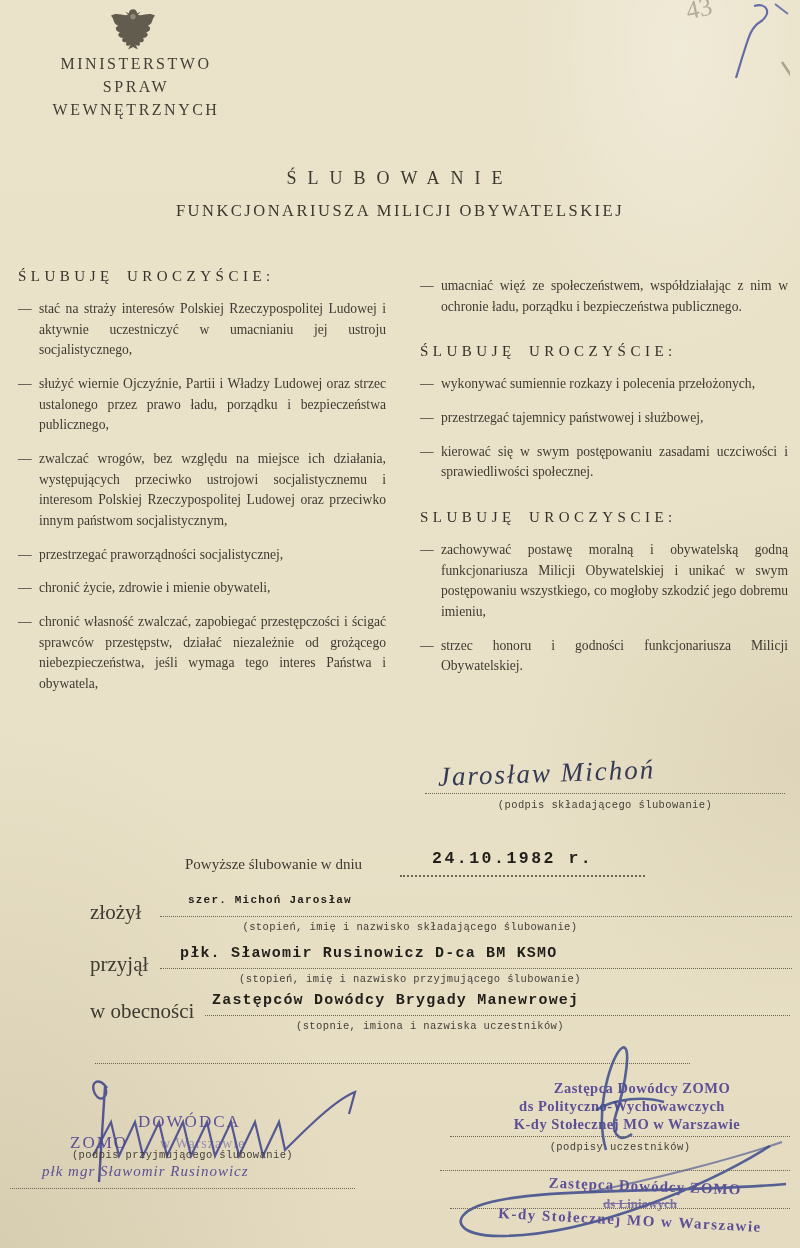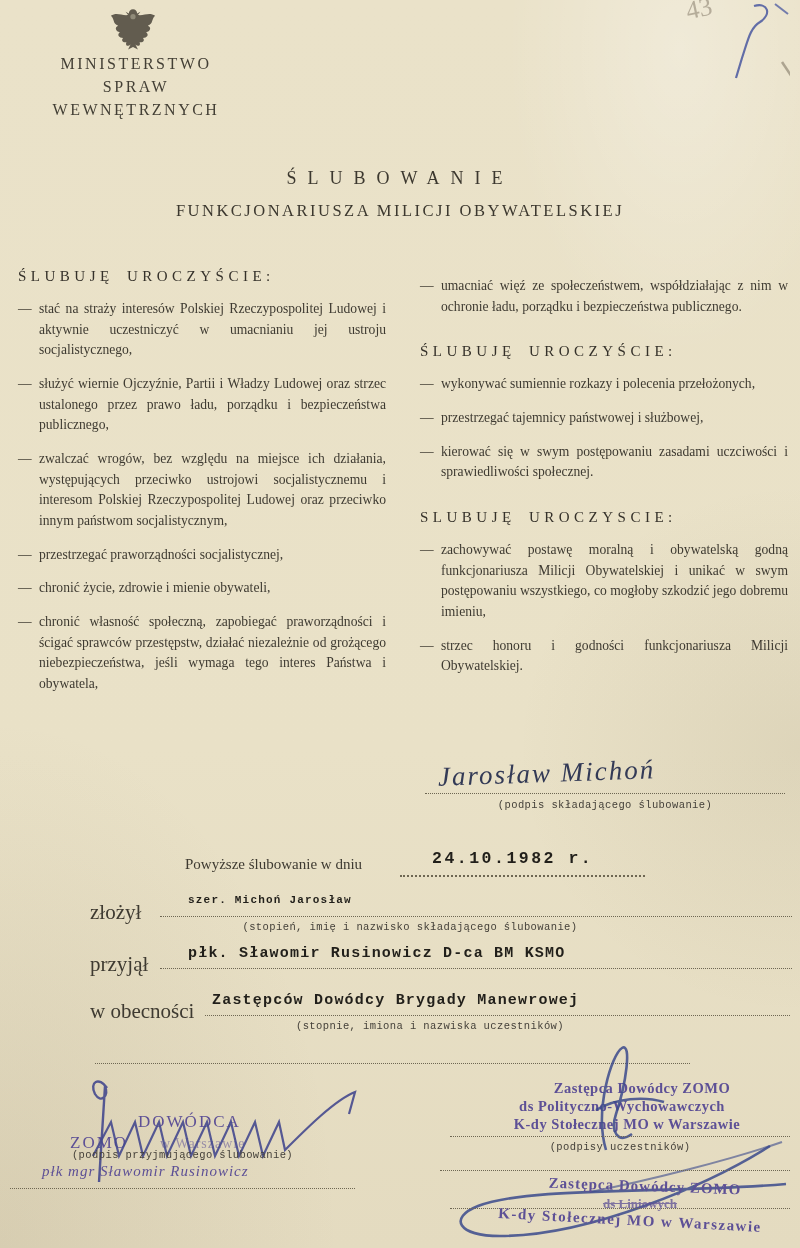--- a/index.html
+++ b/index.html
@@ -85,21 +85,21 @@
     <div class="oath-item">
         <span class="dash">—</span>
         <span class="itext">przestrzegać praworządności socjalistycznej,</span>
       </div>
     <div class="oath-item">
         <span class="dash">—</span>
         <span class="itext">chronić życie, zdrowie i mienie obywateli,</span>
       </div>
     <div class="oath-item">
         <span class="dash">—</span>
-        <span class="itext">chronić własność społeczną, zapobiegać praworządności i ścigać sprawców przestępstw, działać niezależnie od grożącego niebezpieczeństwa, jeśli wymaga tego interes Państwa i obywatela,</span>
+        <span class="itext">chronić własność zwalczać, zapobiegać przestępczości i ścigać sprawców przestępstw, działać niezależnie od grożącego niebezpieczeństwa, jeśli wymaga tego interes Państwa i obywatela,</span>
       </div>
   </div>
 
   <div class="abs col col-right">
     <div class="oath-item" style="margin-top:8px;">
         <span class="dash">—</span>
         <span class="itext">umacniać więź ze społeczeństwem, współdziałając z nim w ochronie ładu, porządku i bezpieczeństwa publicznego.</span>
       </div>
     <div class="oath-heading">ŚLUBUJĘ UROCZYŚCIE:</div>
     <div class="oath-item">
@@ -132,22 +132,23 @@
   <div class="abs label" style="left:185px;top:856px;font-size:15px;">Powyższe ślubowanie w dniu</div>
   <div class="abs typed" style="left:432px;top:849px;font-size:16.5px;letter-spacing:2.5px;">24.10.1982 r.</div>
   <div class="abs dotline" style="left:400px;top:875px;width:245px;border-bottom-width:2px;"></div>
 
   <div class="abs label" style="left:90px;top:900px;">złożył</div>
   <div class="abs typed" style="left:188px;top:894px;font-size:11px;">szer. Michoń Jarosław</div>
   <div class="abs dotline" style="left:160px;top:916px;width:632px;"></div>
   <div class="abs cap" style="left:160px;top:921px;width:500px;">(stopień, imię i nazwisko składającego ślubowanie)</div>
 
   <div class="abs label" style="left:90px;top:952px;">przyjął</div>
-  <div class="abs typed" style="left:188px;top:945px;font-size:15px;">płk. Sławomir Rusinowicz D-ca BM KSMO</div>
+  <div class="abs typed" style="left:180px;top:945px;font-size:15px;">płk. Sławomir Rusinowicz D-ca BM KSMO</div>
   <div class="abs dotline" style="left:160px;top:968px;width:632px;"></div>
+  <div class="abs cap" style="left:160px;top:973px;width:500px;">(stopień, imię i nazwisko przyjmującego ślubowanie)</div>
 
   <div class="abs label" style="left:90px;top:999px;">w obecności</div>
   <div class="abs typed" style="left:212px;top:992px;font-size:15px;">Zastępców Dowódcy Brygady Manewrowej</div>
   <div class="abs dotline" style="left:205px;top:1015px;width:585px;"></div>
   <div class="abs cap" style="left:205px;top:1020px;width:450px;">(stopnie, imiona i nazwiska uczestników)</div>
 
   <div class="abs dotline" style="left:95px;top:1063px;width:595px;"></div>
 
   <div class="abs stamp" style="left:138px;top:1112px;font-size:17px;letter-spacing:2px;">DOWÓDCA</div>
   <div class="abs stamp" style="left:70px;top:1133px;font-size:17px;letter-spacing:2px;">ZOMO</div>

